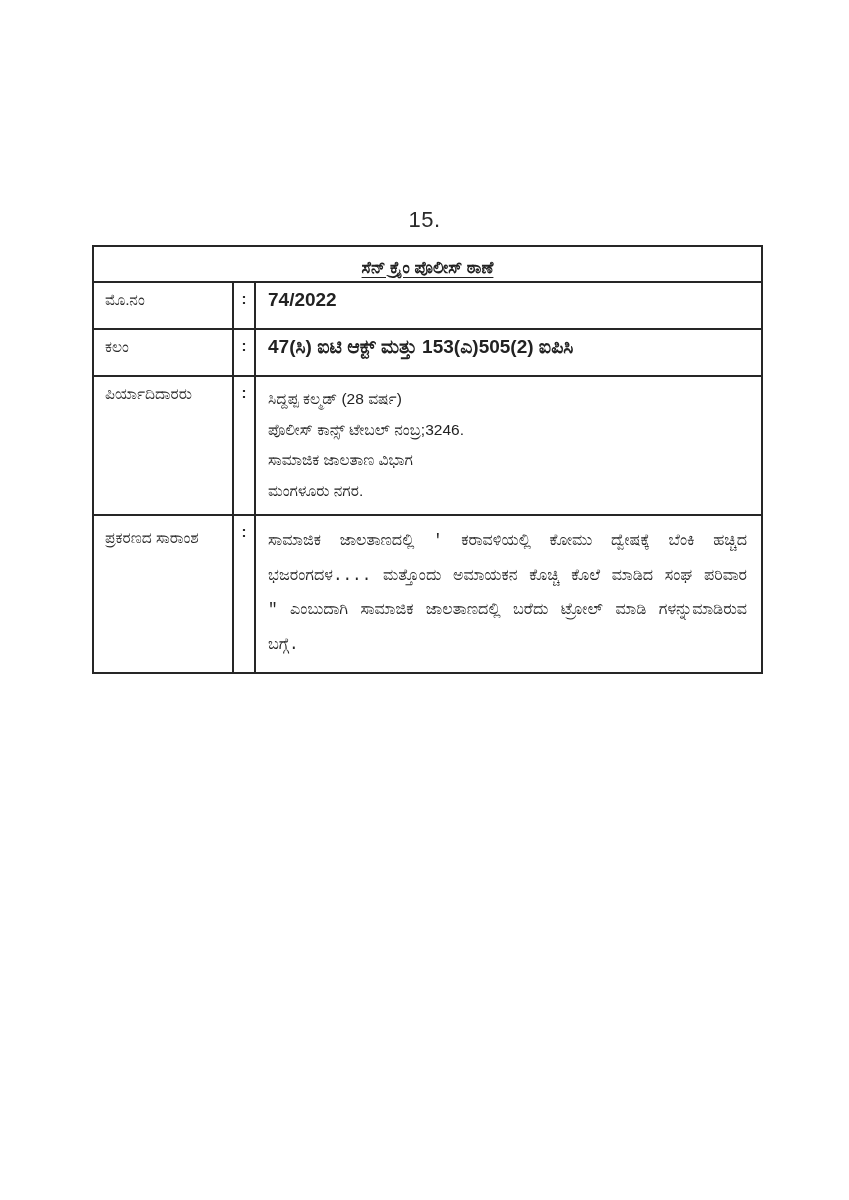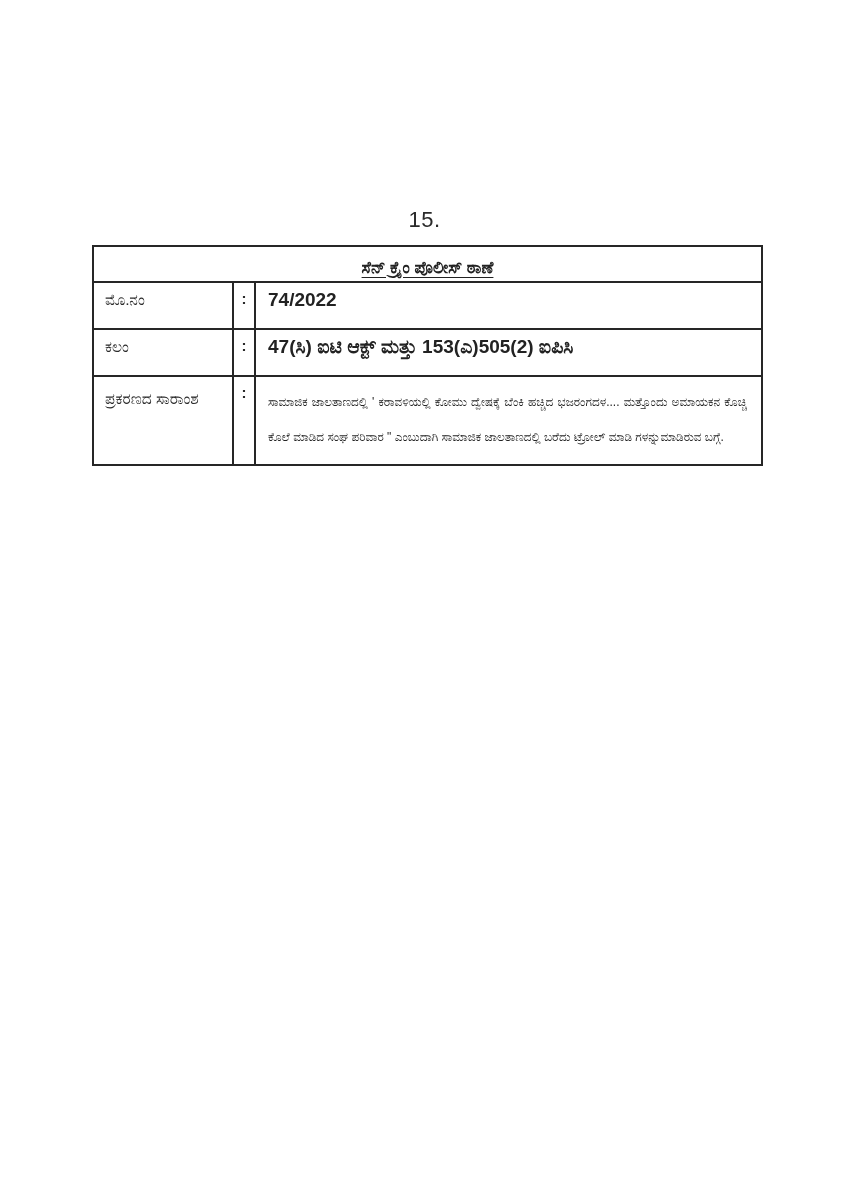--- a/index.html
+++ b/index.html
@@ -92,24 +92,25 @@
   .complainant-line {
     line-height: 30.5px;
     white-space: nowrap;
     font-size: 15.5px;
   }
   .summary-cell {
     padding-top: 8px !important;
     padding-bottom: 10px !important;
   }
   .summary-text {
-    font-size: 12px;
+    font-size: 16px;
     line-height: 34.5px;
     text-align: justify;
     color: #242424;
+    font-family: Liberation Mono, monospace;
   }
 </style>
 </head>
 <body>
 
 <div class="page">
 
   <div class="doc-number">15.</div>
 
   <table class="fir-table">
@@ -133,20 +134,30 @@
     </tr>
 
     <tr class="simple-row">
       <td class="label-cell single">ಕಲಂ</td>
       <td class="colon-cell">:</td>
       <td class="value-cell value-strong">47(ಸಿ) ಐಟಿ ಆಕ್ಟ್ ಮತ್ತು 153(ಎ)505(2) ಐಪಿಸಿ</td>
     </tr>
 
 
 
+    <tr>
+      <td class="label-cell single">ಪಿರ್ಯಾದಿದಾರರು</td>
+      <td class="colon-cell">:</td>
+      <td class="value-cell complainant-cell">
+        <div class="complainant-line">ಸಿದ್ದಪ್ಪ ಕಲ್ಮಡ್ (28 ವರ್ಷ)</div>
+        <div class="complainant-line">ಪೊಲೀಸ್ ಕಾನ್ಸ್ ಟೇಬಲ್ ನಂಬ್ರ;3246.</div>
+        <div class="complainant-line">ಸಾಮಾಜಿಕ ಜಾಲತಾಣ ವಿಭಾಗ</div>
+        <div class="complainant-line">ಮಂಗಳೂರು ನಗರ.</div>
+      </td>
+    </tr>
 
     <tr>
       <td class="label-cell">ಪ್ರಕರಣದ ಸಾರಾಂಶ</td>
       <td class="colon-cell">:</td>
       <td class="value-cell summary-cell">
         <div class="summary-text">ಸಾಮಾಜಿಕ ಜಾಲತಾಣದಲ್ಲಿ  ' ಕರಾವಳಿಯಲ್ಲಿ ಕೋಮು ದ್ವೇಷಕ್ಕೆ ಬೆಂಕಿ ಹಚ್ಚಿದ ಭಜರಂಗದಳ.... ಮತ್ತೊಂದು ಅಮಾಯಕನ ಕೊಚ್ಚಿ ಕೊಲೆ ಮಾಡಿದ ಸಂಘ ಪರಿವಾರ " ಎಂಬುದಾಗಿ ಸಾಮಾಜಿಕ ಜಾಲತಾಣದಲ್ಲಿ ಬರೆದು ಟ್ರೋಲ್ ಮಾಡಿ ಗಳನ್ನುಮಾಡಿರುವ ಬಗ್ಗೆ.</div>
       </td>
     </tr>
 
   </tbody>

